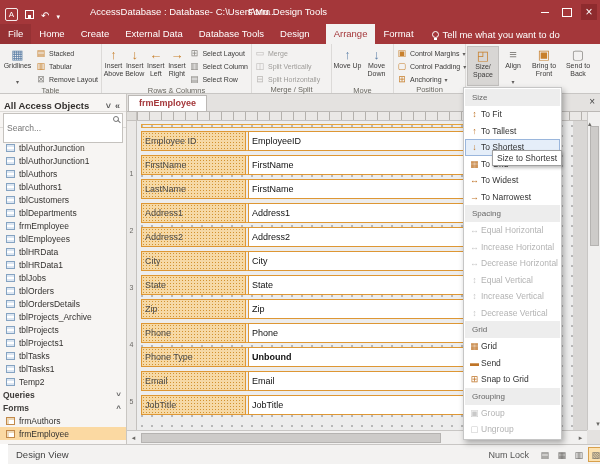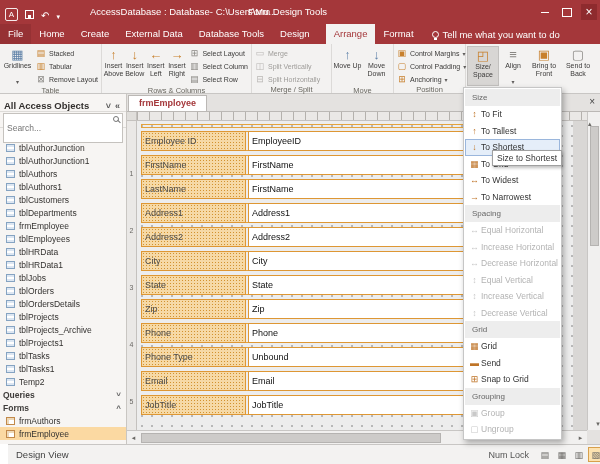--- a/index.html
+++ b/index.html
@@ -83,21 +83,21 @@
   .rcorner { position:absolute; top:18px; left:0; width:10px; height:9px; background:#E0DEDB; border-right:1px solid #C4C1BE; border-bottom:1px solid #C4C1BE; }
   .formgrid { position:absolute; top:27px; left:10px; width:436px; bottom:14px; background-color:#EDEDED;
               background-image:radial-gradient(circle,#B8B8B8 0.8px,transparent 0.9px); background-size:10px 10px; }
   .topstrip { position:absolute; left:4px; top:3px; width:416px; height:4px; border:1px solid #E5A33C; }
   .formrows { position:absolute; left:4px; top:10px; width:416px; display:flex; flex-direction:column; gap:4px; }
   .frow { position:relative; height:20px; border:1px solid #E5A33C; }
   .flabel { position:absolute; left:-1px; top:-1px; width:105px; height:20px; line-height:18px; padding-left:3px; font-size:9px; color:#4A4A4A;
             background-color:#F6D9A6; background-image:radial-gradient(#D2922F 0.7px,transparent 0.8px); background-size:3px 3px; border:1px solid #DE9734; }
   .fvalue { position:absolute; left:106px; top:-1px; width:267px; height:20px; line-height:18px; padding-left:3px; font-size:9px; color:#111;
             background:#fff; border:1px solid #DE9734; }
-  .frow.bold .fvalue { font-weight:normal; }
+  .frow.bold .fvalue { font-weight:bold; }
 
   
   .hscroll { position:absolute; left:0; right:13px; bottom:0; height:14px; background:#F1F0EF; border-top:1px solid #C8C6C4; }
   .hthumb { position:absolute; left:14px; top:2px; width:300px; height:10px; background:#CDCBC9; border:1px solid #B5B3B1; }
   .harrow { position:absolute; top:0; width:13px; height:13px; font-size:7px; color:#6A6865; text-align:center; line-height:13px; }
   .harrow.l { left:0; } .harrow.l::before { content:"◂"; }
   .harrow.r { right:0; } .harrow.r::before { content:"▸"; }
   .vscroll { position:absolute; right:0; top:18px; width:13px; bottom:14px; background:#F1F0EF; border-left:1px solid #C8C6C4; }
   .vthumb { position:absolute; top:14px; left:2px; width:9px; height:120px; background:#CDCBC9; border:1px solid #B5B3B1; }
   .varrow { width:13px; height:13px; font-size:7px; color:#6A6865; text-align:center; line-height:13px; }
@@ -383,26 +383,26 @@
           <span>tblOrders</span>
         </div>
 
         <div class="nitem">
           <span class="ticon"></span>
           <span>tblOrdersDetails</span>
         </div>
 
         <div class="nitem">
           <span class="ticon"></span>
+          <span>tblProjects_Archive</span>
+        </div>
+
+        <div class="nitem">
+          <span class="ticon"></span>
           <span>tblProjects</span>
-        </div>
-
-        <div class="nitem">
-          <span class="ticon"></span>
-          <span>tblProjects_Archive</span>
         </div>
 
         <div class="nitem">
           <span class="ticon"></span>
           <span>tblProjects1</span>
         </div>
 
         <div class="nitem">
           <span class="ticon"></span>
           <span>tblTasks</span>

